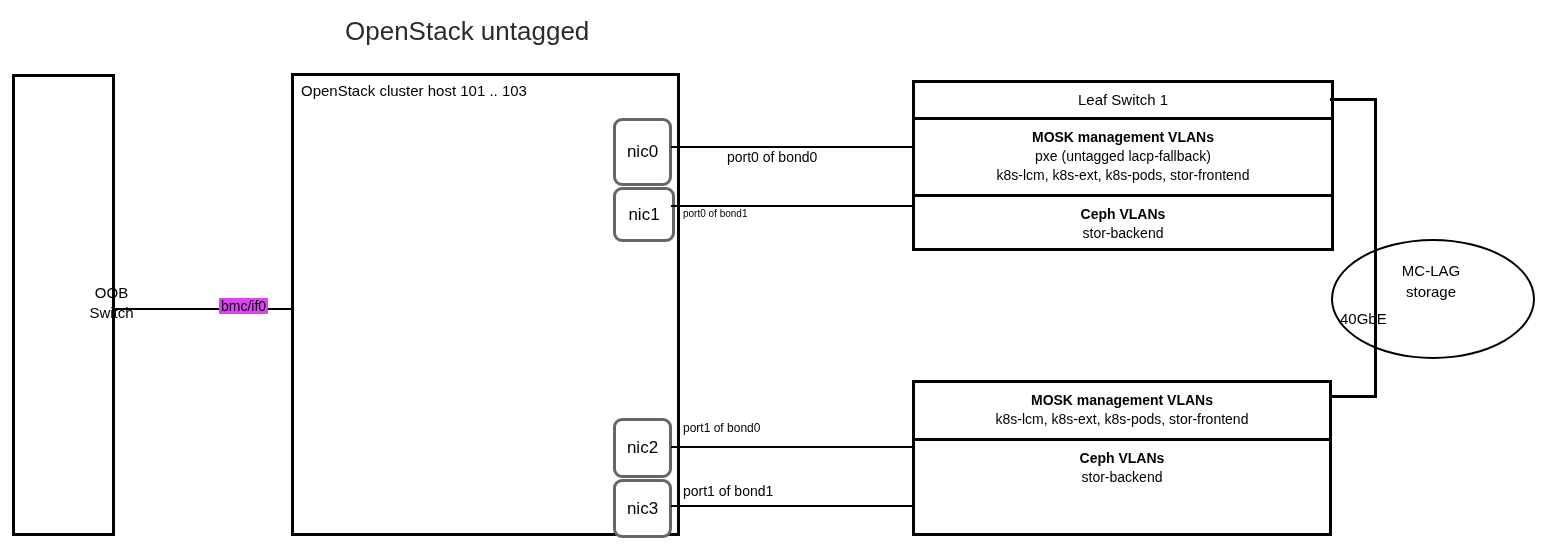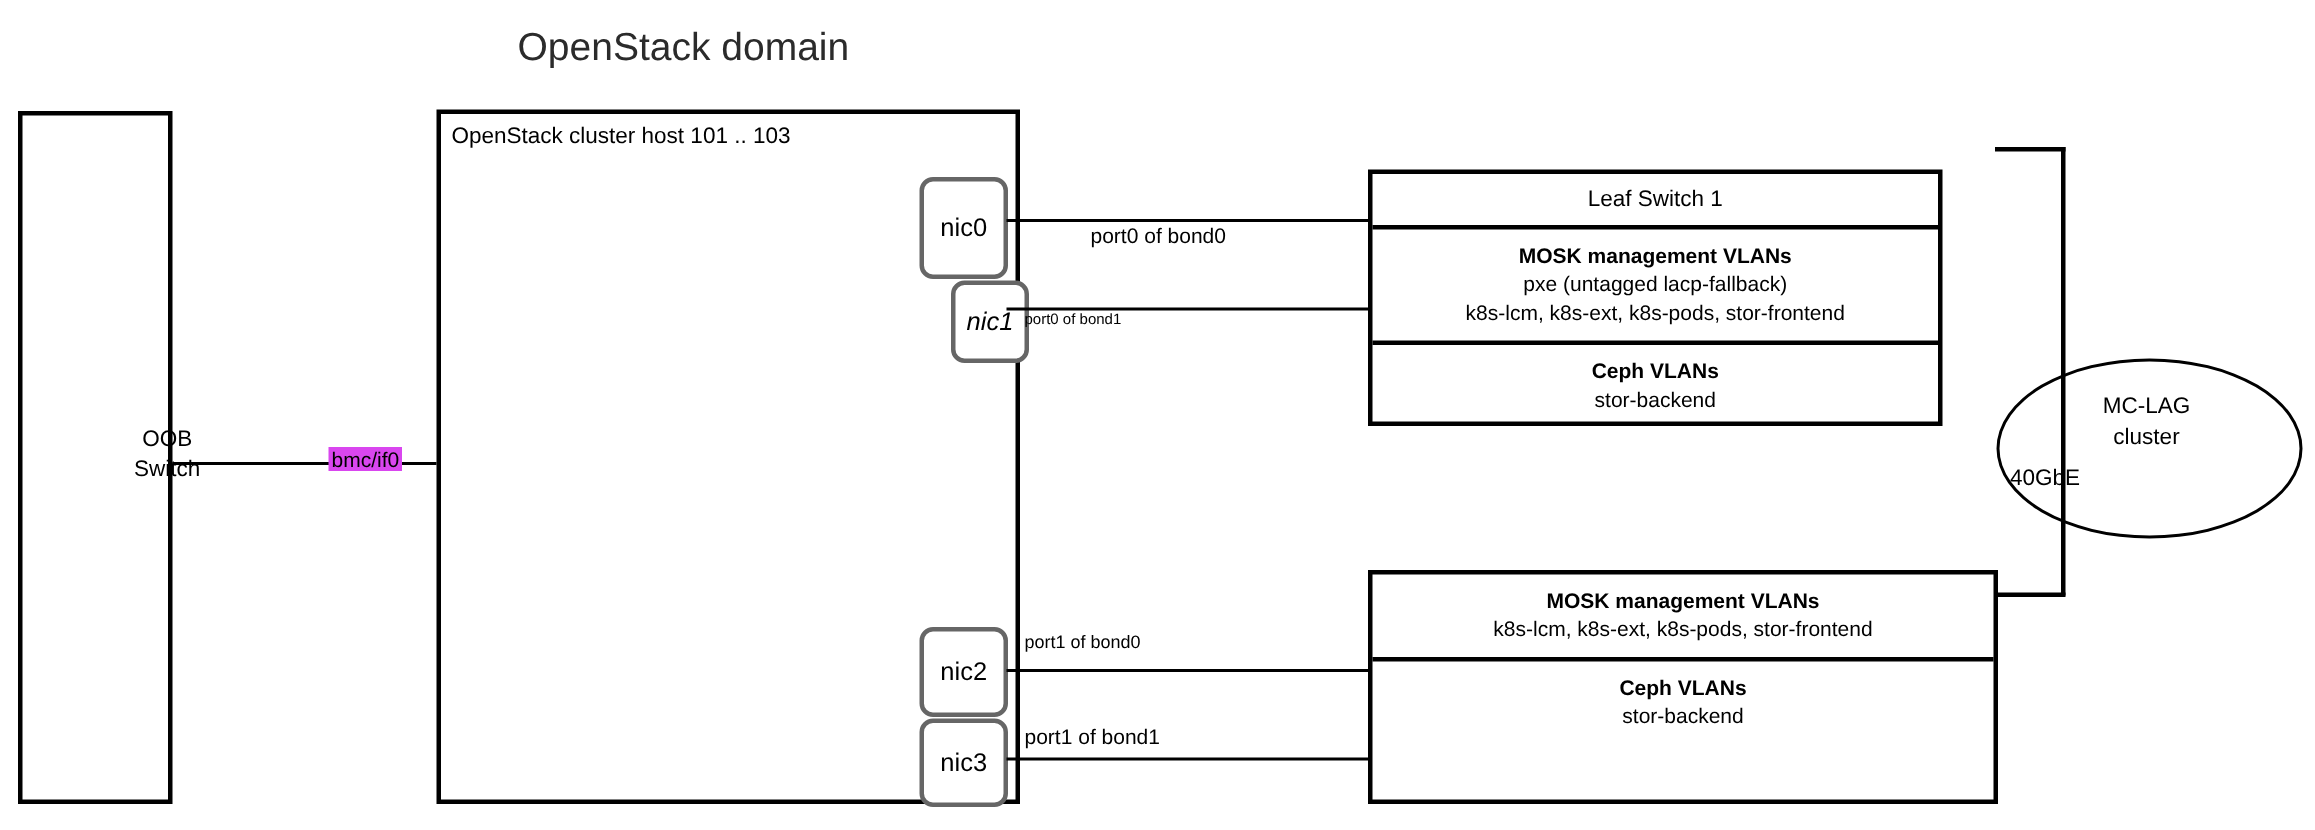--- a/index.html
+++ b/index.html
@@ -11,26 +11,26 @@
   
   .box{border:3px solid #000;background:#fff;box-sizing:border-box;}
   #oob-switch-box{left:12px;top:74px;width:103px;height:462px;}
   #oob-switch-label{left:12px;top:283px;width:103px;text-align:center;font-size:15px;line-height:20px;padding-left:48px;}
   #cluster-box{left:291px;top:73px;width:389px;height:463px;}
   #cluster-label{left:301px;top:82px;font-size:15px;white-space:nowrap;}
   
   .nic{border:3px solid #666;border-radius:9px;background:#fff;box-sizing:border-box;
        display:flex;align-items:center;justify-content:center;font-size:17px;}
   #nic0{left:613px;top:118px;width:59px;height:68px;}
-  #nic1{left:634px;top:187px;width:52px;height:55px;font-style:italic;}
+  #nic1{left:613px;top:187px;width:62px;height:55px;}
   #nic2{left:613px;top:418px;width:59px;height:60px;}
   #nic3{left:613px;top:479px;width:59px;height:59px;}
   
   .switch-panel{box-sizing:border-box;border:3px solid #000;background:#fff;}
-  #leaf1-panel{left:912px;top:80px;width:383px;height:171px;margin-top:33px;}
+  #leaf1-panel{left:912px;top:80px;width:422px;height:171px;}
   #leaf2-panel{left:912px;top:380px;width:420px;height:156px;}
   .sw-row{box-sizing:border-box;text-align:center;}
   .sw-row + .sw-row{border-top:3px solid #000;}
   .sw-title{font-size:15px;padding:8px 4px 9px;}
   .sw-body{font-size:14px;padding:8px 0 9px;line-height:19px;}
   .sw-body b{font-weight:bold;}
   
   .hline{background:#000;height:2px;}
   #bmc-line{left:115px;top:308px;width:177px;}
   #bmc-label{left:219px;top:298px;background:#d946ef;padding:0 2px;font-size:14px;white-space:nowrap;}
@@ -48,21 +48,21 @@
   #mclag-bottom{left:1330px;top:395px;width:47px;height:3px;background:#000;}
   
   #mclag-ellipse{left:1331px;top:239px;width:200px;height:116px;
        border:2px solid #000;border-radius:50%;background:transparent;}
   #mclag-label{left:1371px;top:260px;width:120px;text-align:center;font-size:15px;line-height:21px;}
   #mclag-speed{left:1340px;top:310px;font-size:15px;white-space:nowrap;}
 </style>
 </head>
 <body>
 
-<div class="abs" id="diagram-title">OpenStack domain</div>
+<div class="abs" id="diagram-title">OpenStack untagged</div>
 
 <div class="abs box" id="oob-switch-box"></div>
 <div class="abs" id="oob-switch-label">
   <div>OOB</div>
   <div>Switch</div>
 </div>
 
 <div class="abs hline" id="bmc-line"></div>
 <div class="abs" id="bmc-label">bmc/if0</div>
 
@@ -106,15 +106,15 @@
     <span>stor-backend</span>
   </div>
 </div>
 
 <div class="abs" id="mclag-top"></div>
 <div class="abs" id="mclag-vert"></div>
 <div class="abs" id="mclag-bottom"></div>
 <div class="abs" id="mclag-ellipse"></div>
 <div class="abs" id="mclag-label">
   <div>MC-LAG</div>
-  <div>cluster</div>
+  <div>storage</div>
 </div>
 <div class="abs" id="mclag-speed">40GbE</div>
 
 </body></html>

